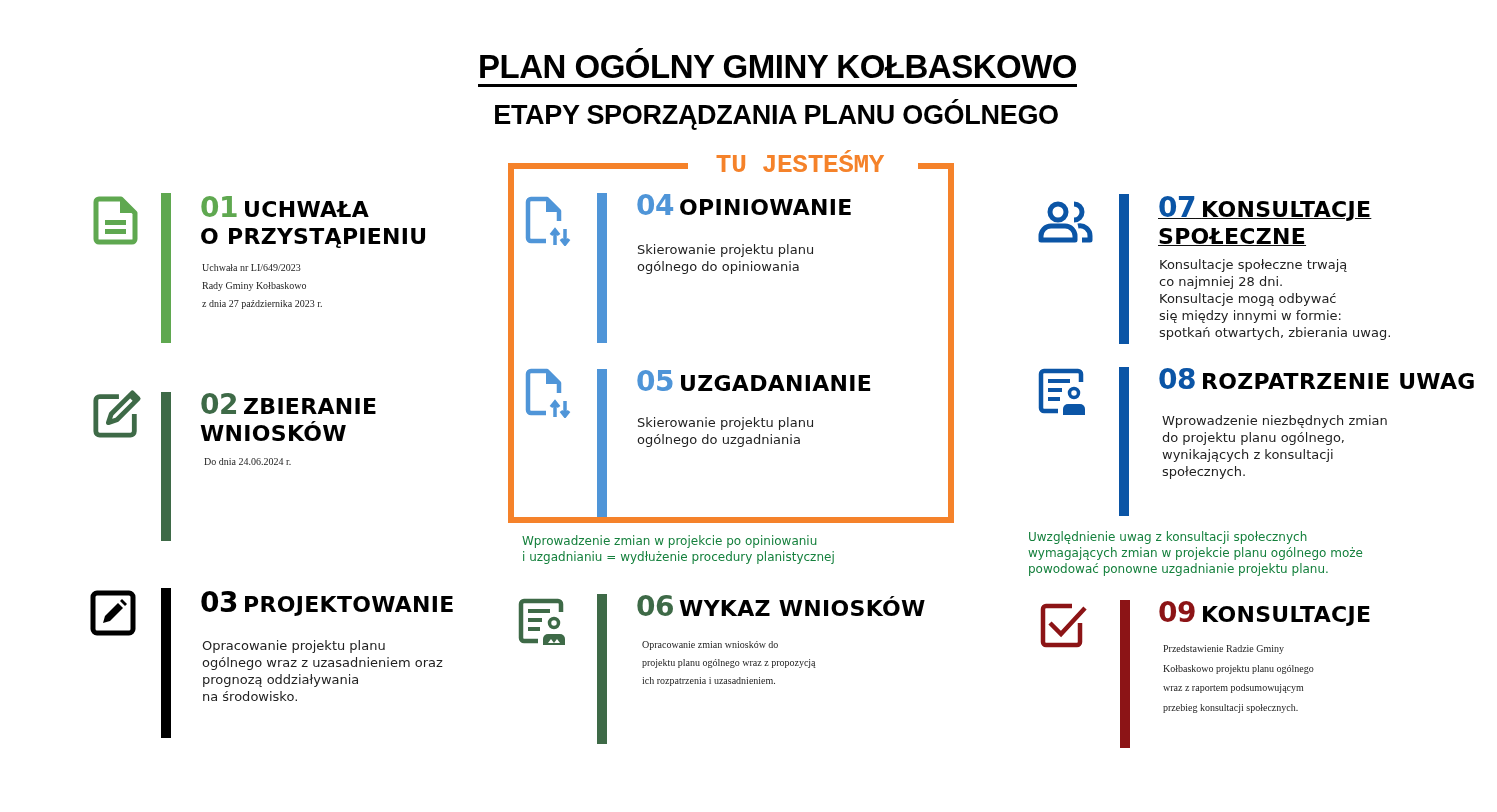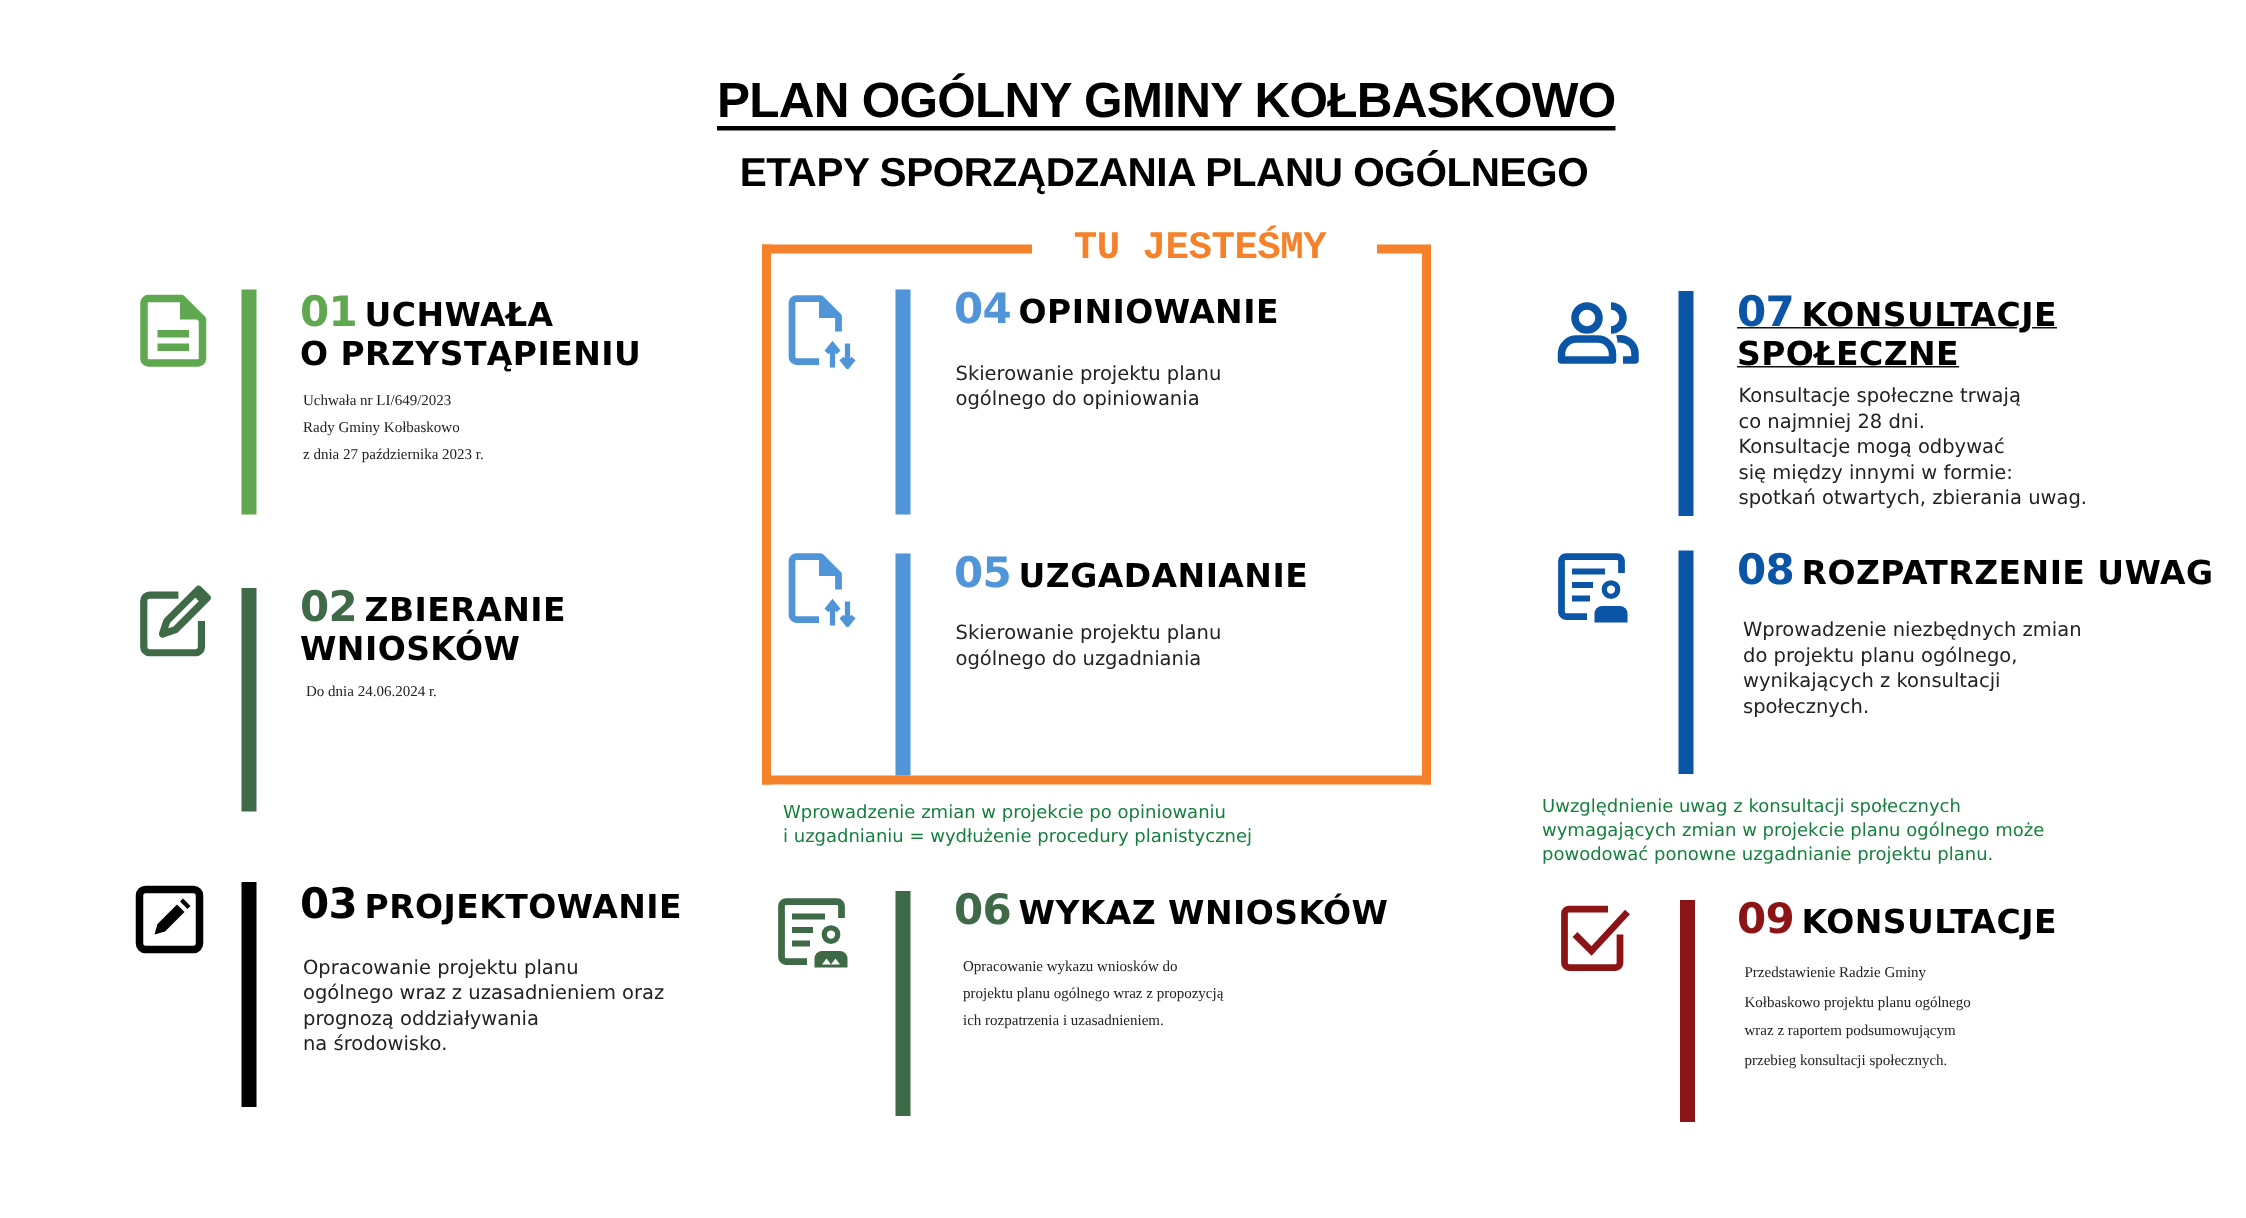--- a/index.html
+++ b/index.html
@@ -127,21 +127,21 @@
     <rect x="10" y="30" width="12" height="4" fill="#3e6a47"></rect>
     <circle cx="36" cy="26" r="4.5" fill="none" stroke="#3e6a47" stroke-width="3.5"></circle>
     <path d="M25 48 v-6 a5 5 0 0 1 5 -5 h12 a5 5 0 0 1 5 5 v6z" fill="#3e6a47"></path>
     <path d="M30 46 l3 -4 l3 4 M36 46 l3 -4 l3 4" fill="#fff" stroke="none"></path>
   </svg>
   <div class="bar" style="left:597px;top:594px;height:150px;background:#3e6a47;"></div>
   <div class="stephead" style="left:636px;top:594px;">
     <span class="num" style="color:#3e6a47;">06</span>
     <span class="head">WYKAZ WNIOSKÓW</span>
   </div>
-  <div class="desc cal" style="left:642px;top:636px;">Opracowanie wykazu wniosków do
+  <div class="desc cal" style="left:642px;top:636px;">Opracowanie zmian wniosków do
 projektu planu ogólnego wraz z propozycją
 ich rozpatrzenia i uzasadnieniem.</div>
 </div>
 
 <div>
   <svg class="icon" style="left:1038px;top:200px;width:56px;height:44px;" viewBox="0 0 56 44">
     <circle cx="20" cy="12" r="8" fill="none" stroke="#0b55a6" stroke-width="5"></circle>
     <path d="M36 4 a8 8 0 0 1 0 16" fill="none" stroke="#0b55a6" stroke-width="5"></path>
     <path d="M3 40 v-4 a10 10 0 0 1 10 -10 h14 a10 10 0 0 1 10 10 v4z" fill="none" stroke="#0b55a6" stroke-width="5" stroke-linejoin="round"></path>
     <path d="M40 26 a10 10 0 0 1 12 10 v4 h-8" fill="none" stroke="#0b55a6" stroke-width="5" stroke-linejoin="round"></path>

